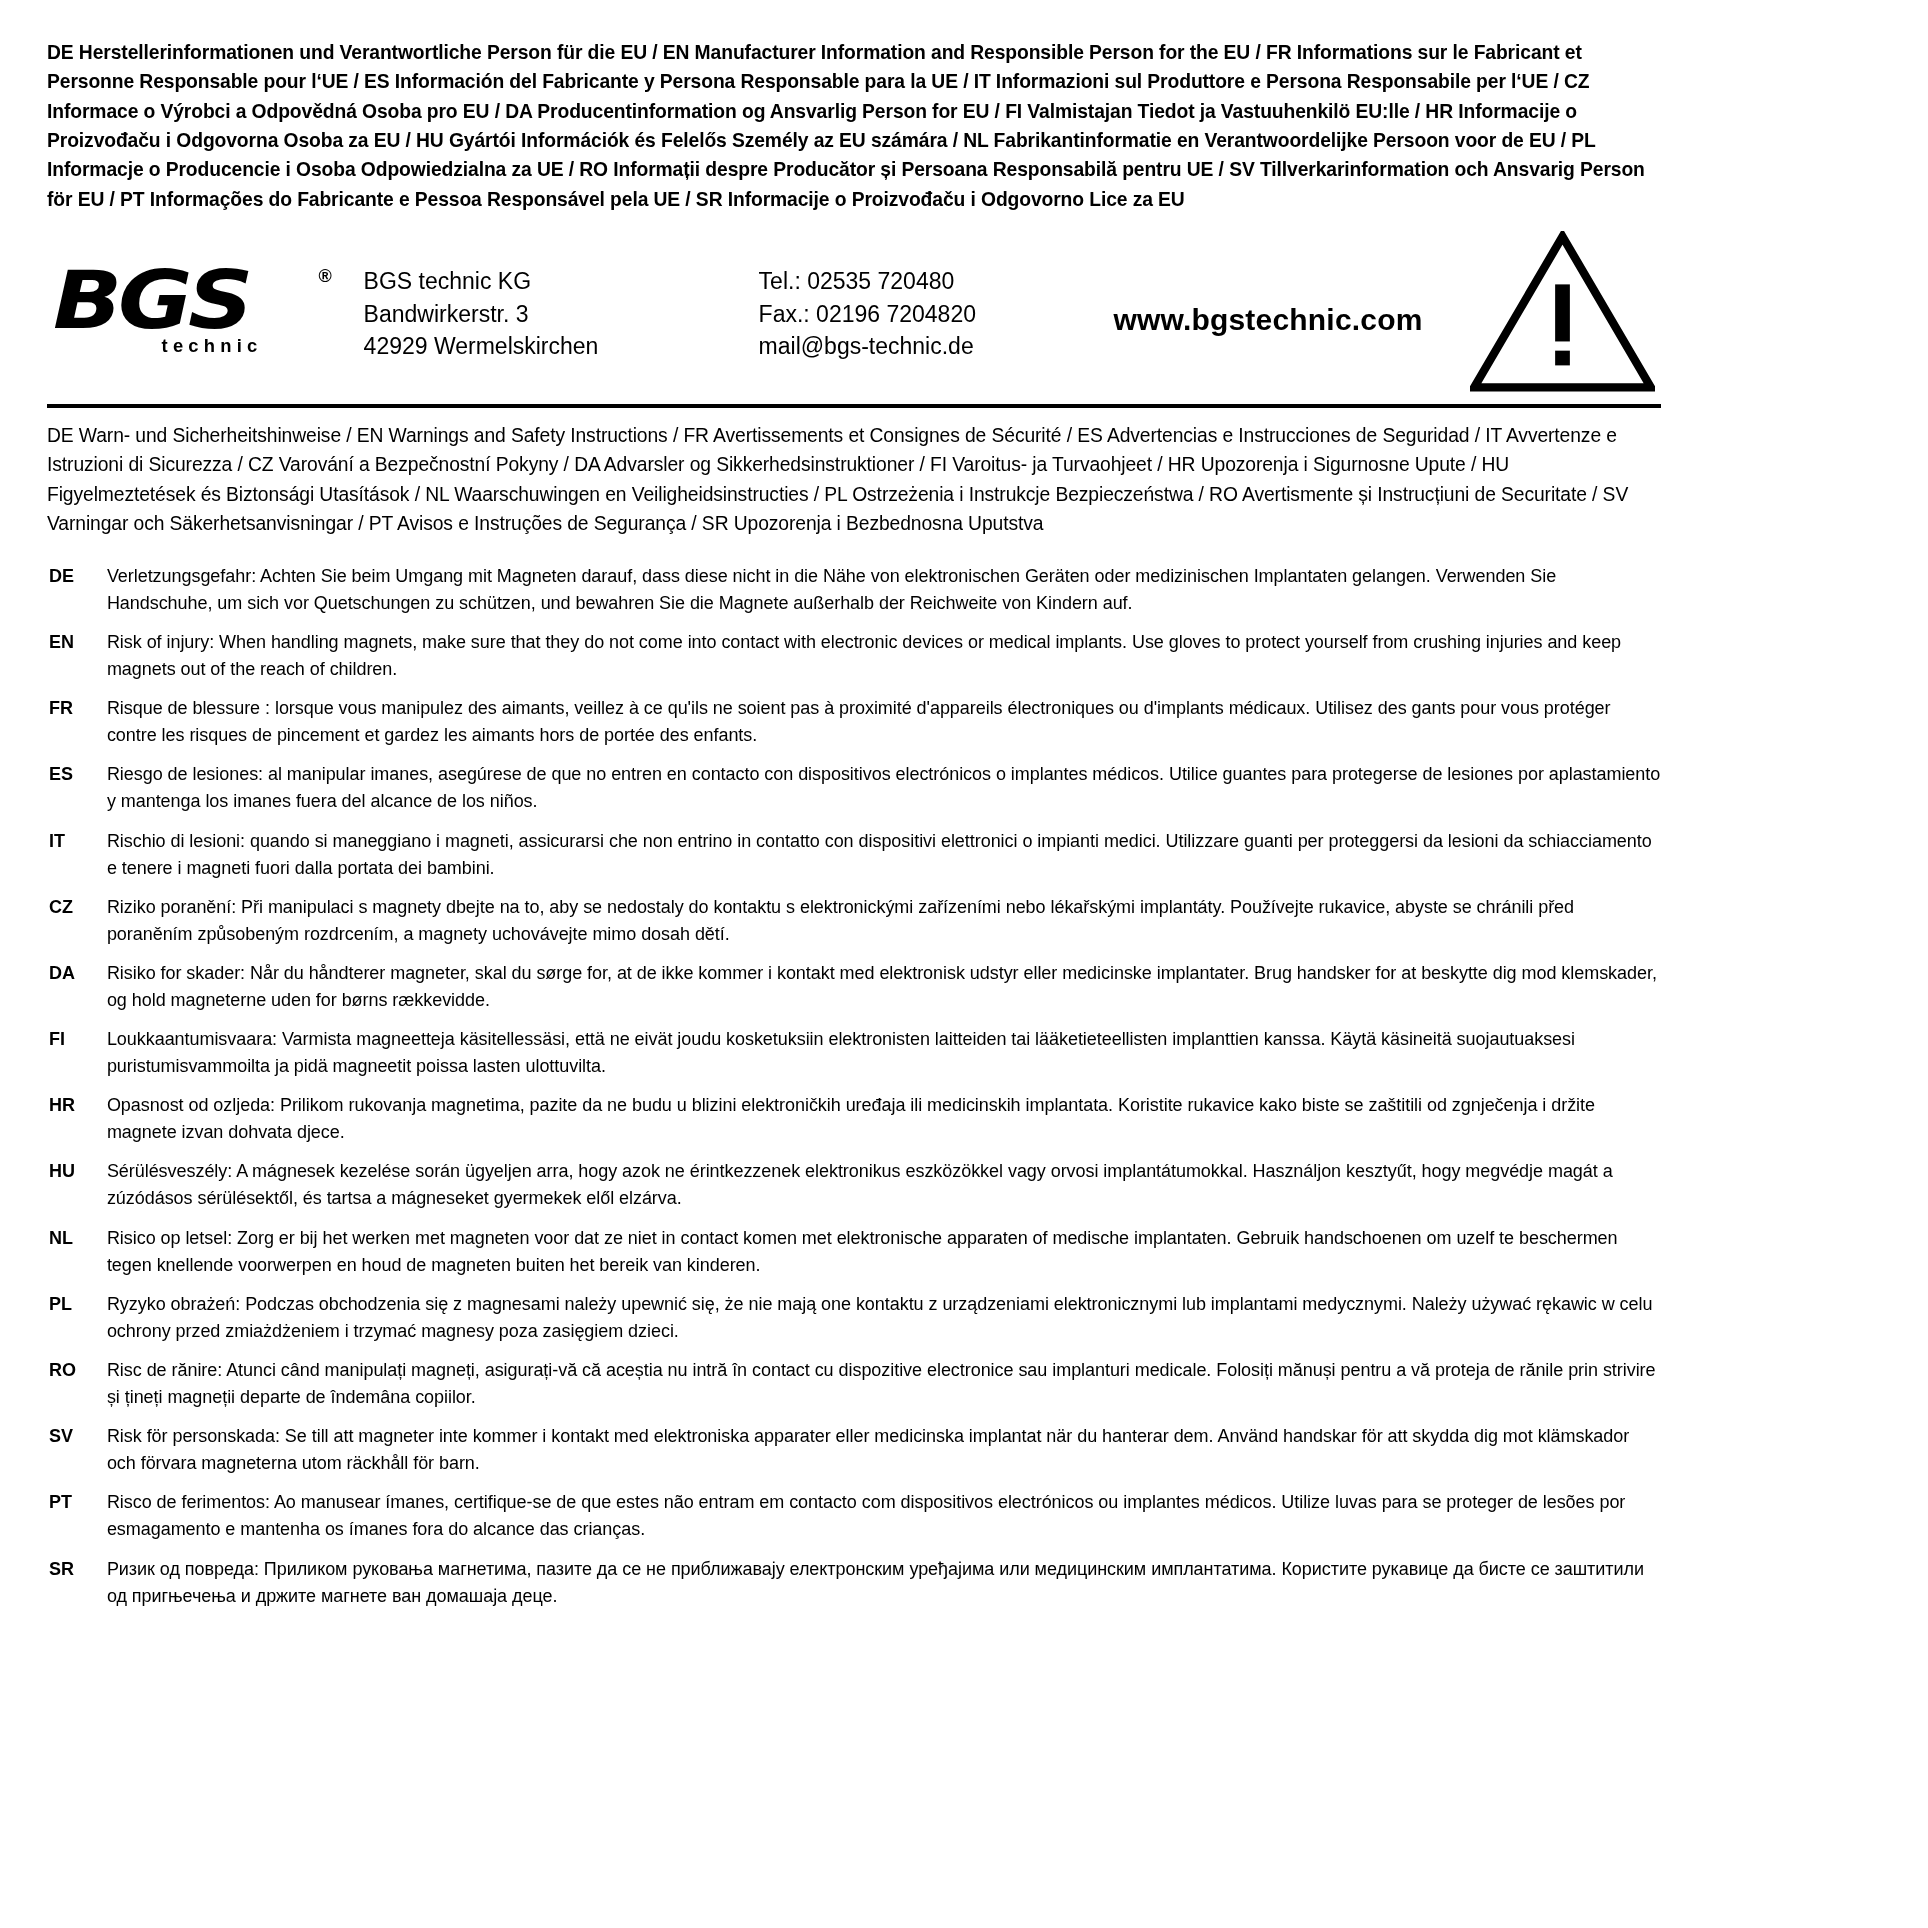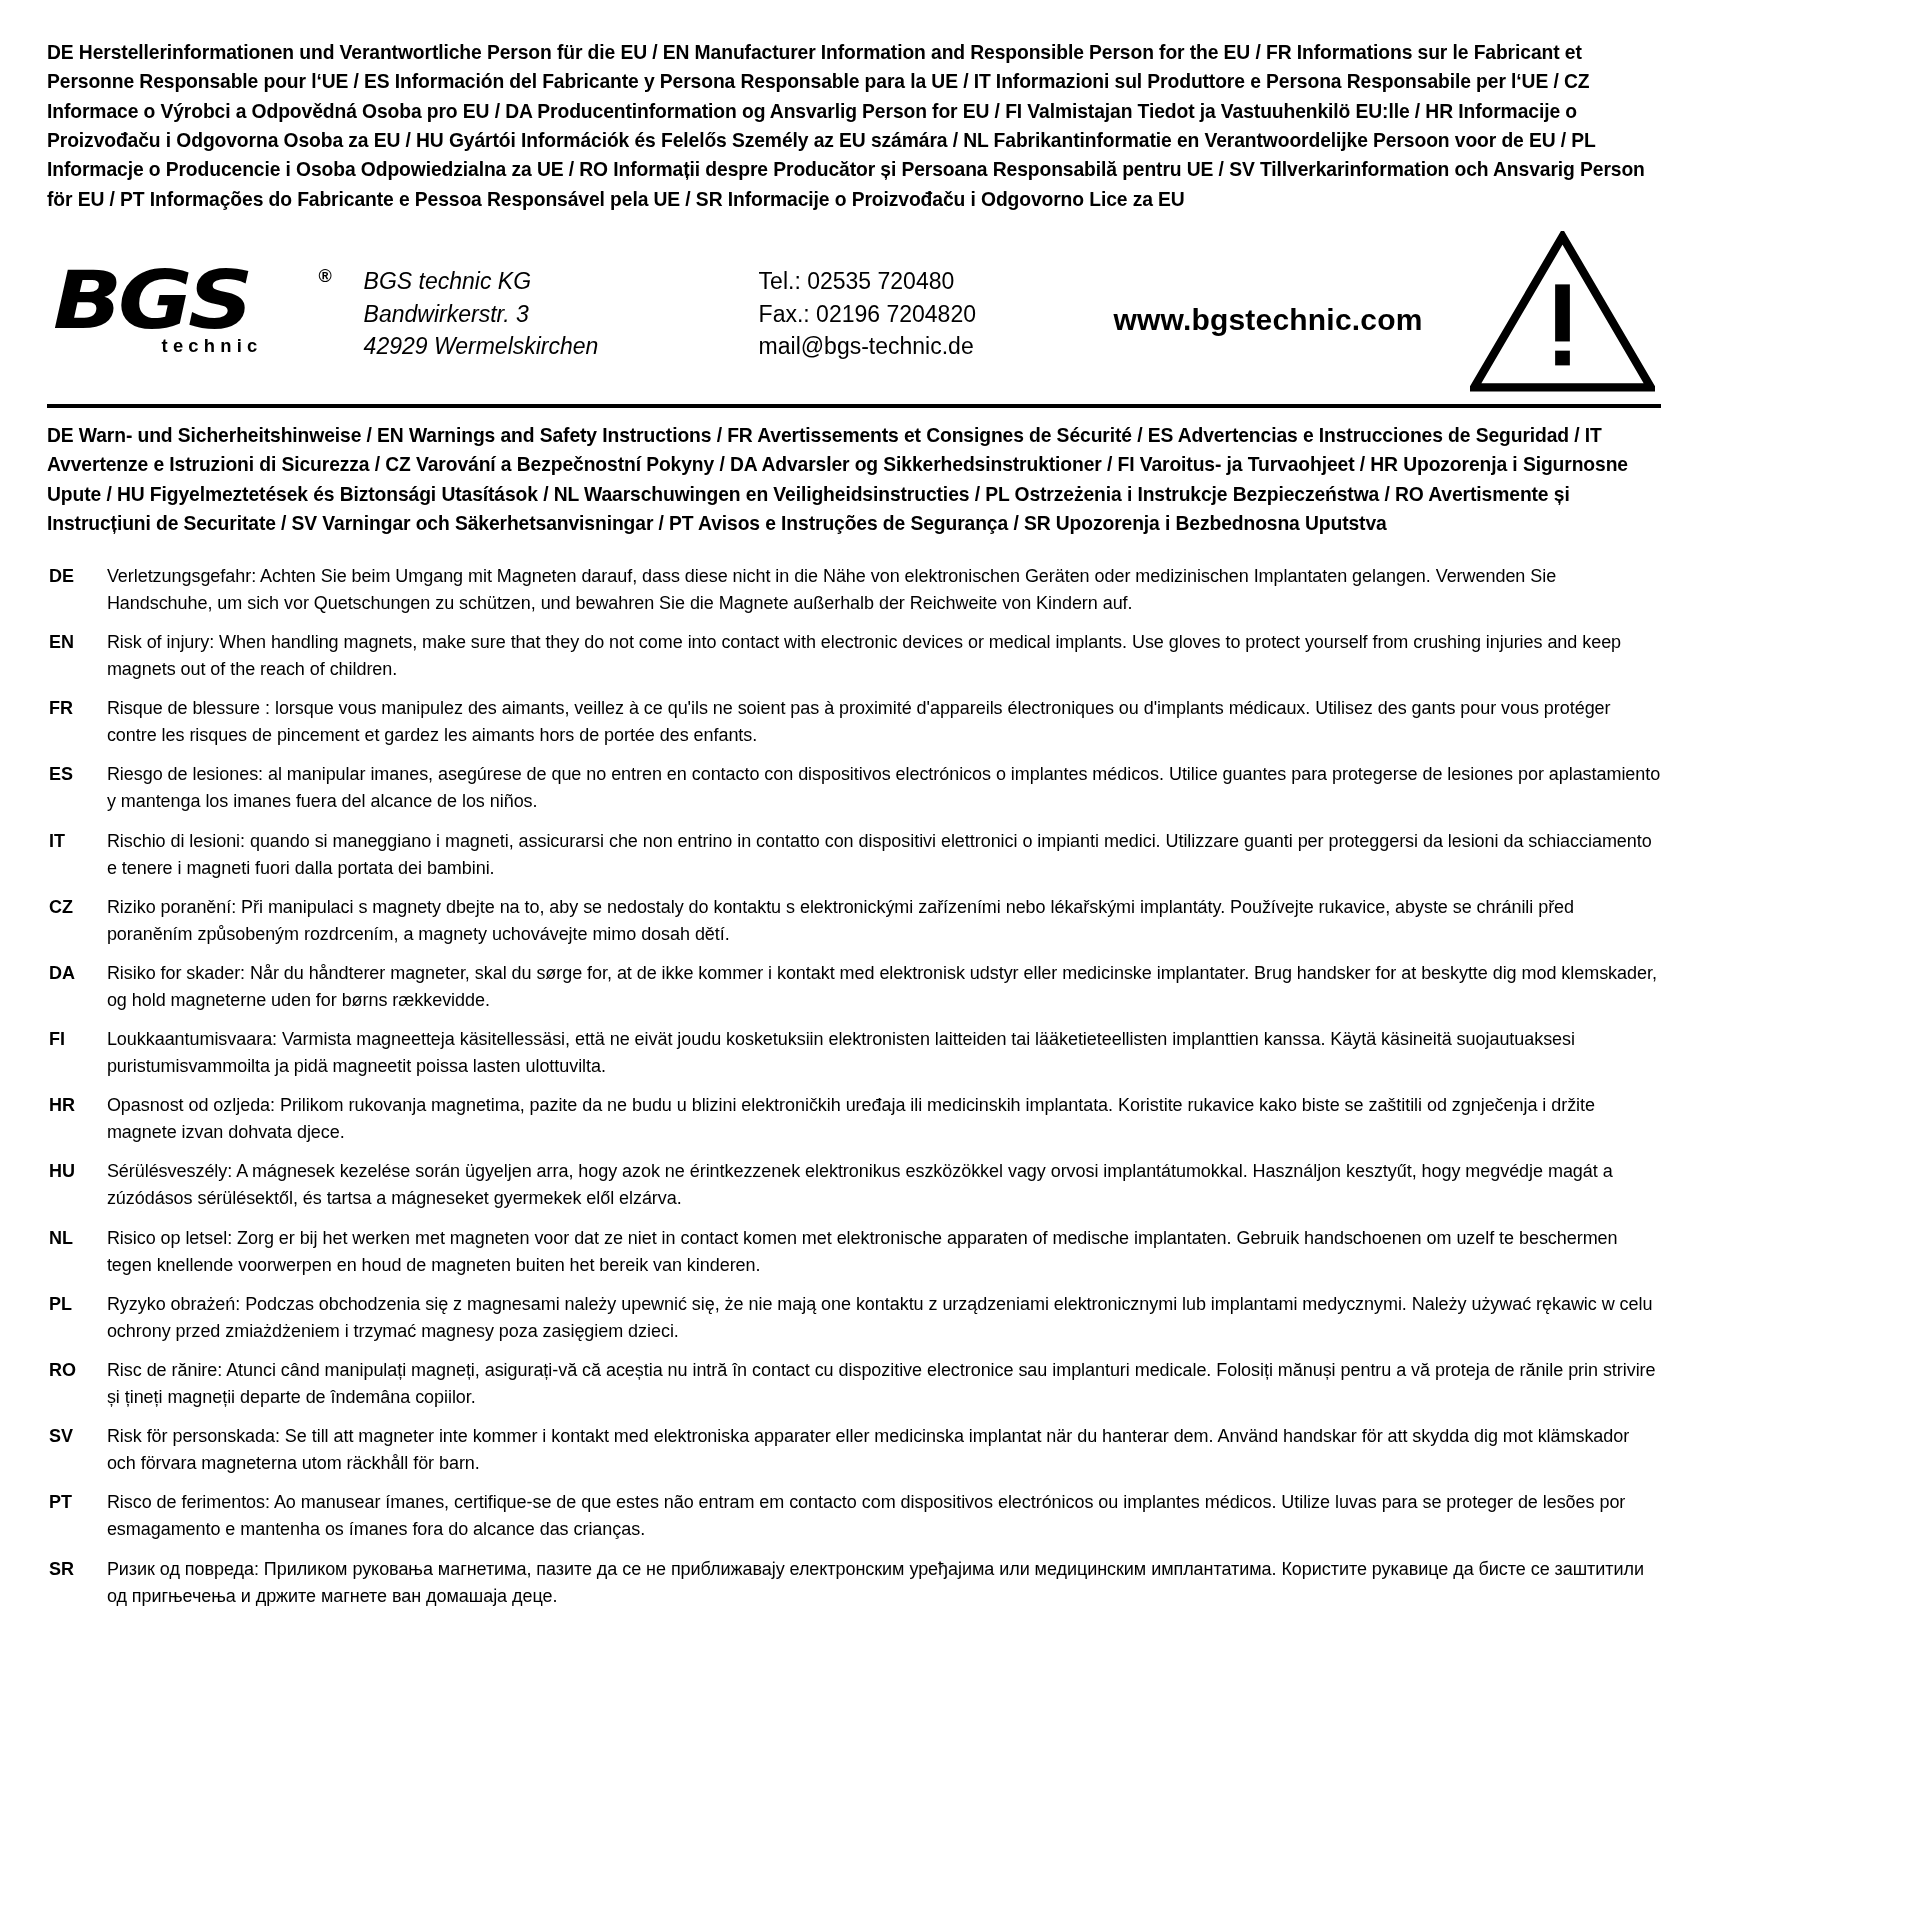--- a/index.html
+++ b/index.html
@@ -72,21 +72,20 @@
     letter-spacing: 5.2px;
     font-weight: bold;
     margin-top: 1.9px;
     margin-left: 109px;
   }
   .addr-col {
     font-size: 23px;
     line-height: 1.42;
     flex: 0 0 395px;
     padding-top: 3.8px;
-    font-style: italic;
   }
   .contact-col {
     font-size: 23px;
     line-height: 1.42;
     flex: 0 0 339px;
     padding-top: 3.8px;
   }
   .web-col {
     flex: 1 1 auto;
     text-align: center;
@@ -103,21 +102,21 @@
     padding-right: 5.6px;
   }
   .warn-tri {
     width: 185px;
     height: 162px;
   }
 
   
   .warn-heading {
     font-size: 19.3px;
-    font-weight: bold;
+    font-weight: normal;
     line-height: 1.52;
     letter-spacing: -0.1px;
     margin: 0 0 24.5px 0;
   }
 
   
   .lang-list {
     display: block;
   }
   .lang-row {

